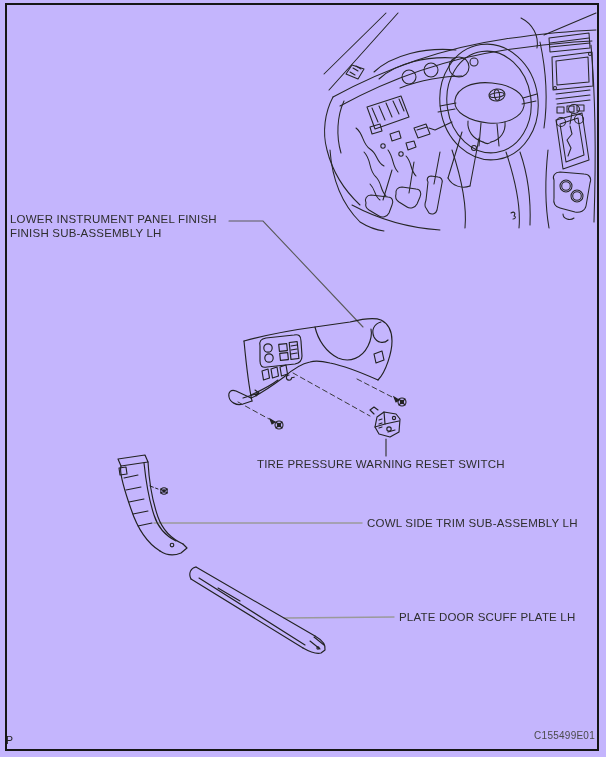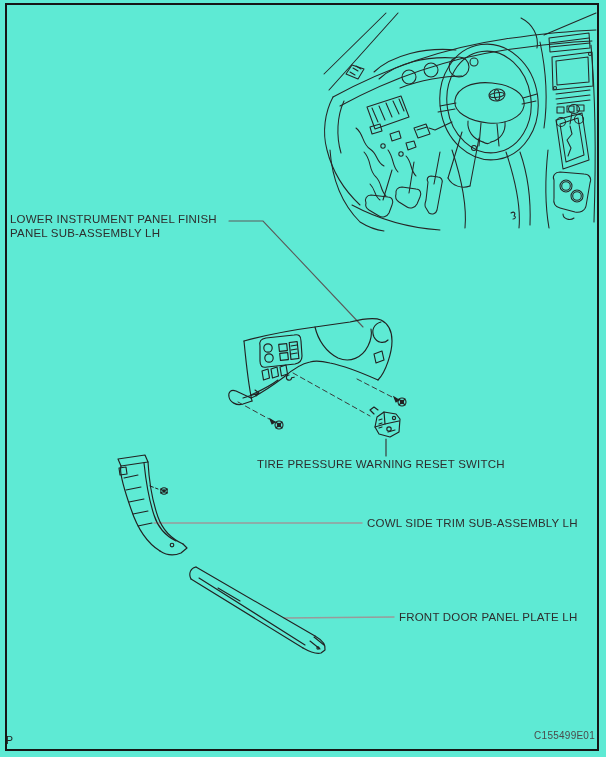--- a/index.html
+++ b/index.html
@@ -1,16 +1,16 @@
 <!DOCTYPE html>
 <html><head>
 <meta charset="utf-8">
 <style>
   html,body{margin:0;padding:0;background:#fff;}
-  .page{position:relative;width:606px;height:757px;background:#5eead4;overflow:hidden;
+  .page{position:relative;width:606px;height:757px;background:#c4b5fd;overflow:hidden;
         font-family:"Liberation Sans", sans-serif;color:#2b2b2b;}
   .frame{position:absolute;left:5px;top:3px;width:590px;height:744px;border:2px solid #161616;}
   svg.art{position:absolute;left:0;top:0;width:606px;height:757px;}
   .lbl{position:absolute;font-size:11.5px;line-height:14px;letter-spacing:.2px;color:#2e2e2e;white-space:nowrap;}
   .lbl span{display:block;}
   .lbl-lower{left:10px;top:212px;}
   .lbl-tire{left:257px;top:457px;}
   .lbl-cowl{left:367px;top:516px;}
   .lbl-scuff{left:399px;top:610px;}
   .footer-p{position:absolute;left:6px;top:734px;font-size:10.5px;color:#222;}
@@ -215,24 +215,24 @@
       <path d="M218,588 L240,601"></path>
       <path d="M315,636 C322,640 326,645 325,650 L321,653 C317,654 310,652 303,648"></path>
       <path d="M310,641 L320,649"></path>
       <path d="M314,637 L324,645"></path>
       <circle cx="318" cy="648" r="1.1"></circle>
     </g>
   </svg>
 
   <div class="lbl lbl-lower">
     <span>LOWER INSTRUMENT PANEL FINISH</span>
-    <span>PANEL SUB-ASSEMBLY LH</span>
+    <span>FINISH SUB-ASSEMBLY LH</span>
   </div>
 
   <div class="lbl lbl-tire">TIRE PRESSURE WARNING RESET SWITCH</div>
 
   <div class="lbl lbl-cowl">COWL SIDE TRIM SUB-ASSEMBLY LH</div>
 
-  <div class="lbl lbl-scuff">FRONT DOOR PANEL PLATE LH</div>
+  <div class="lbl lbl-scuff">PLATE DOOR SCUFF PLATE LH</div>
 
   <div class="footer-p">P</div>
   <div class="fig-code">C155499E01</div>
 </div>
 
 </body></html>

